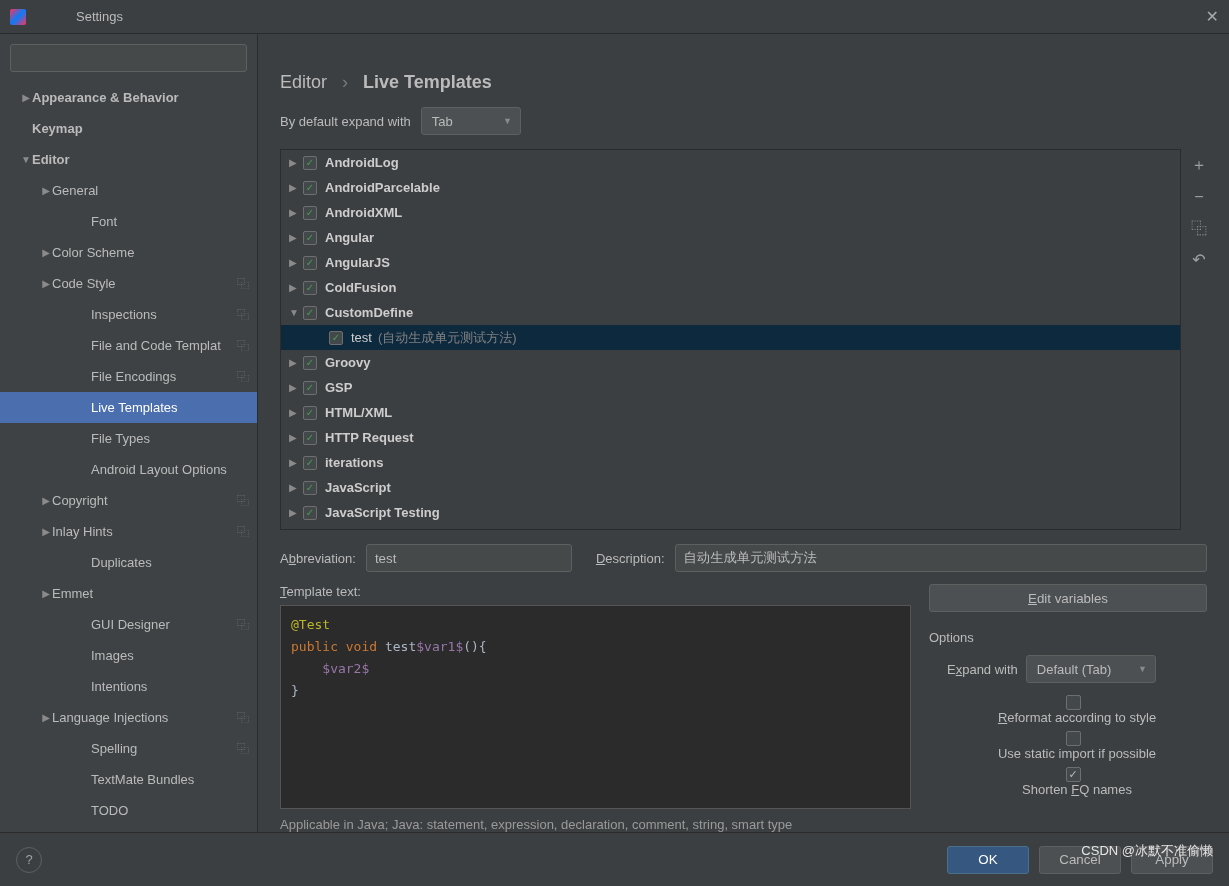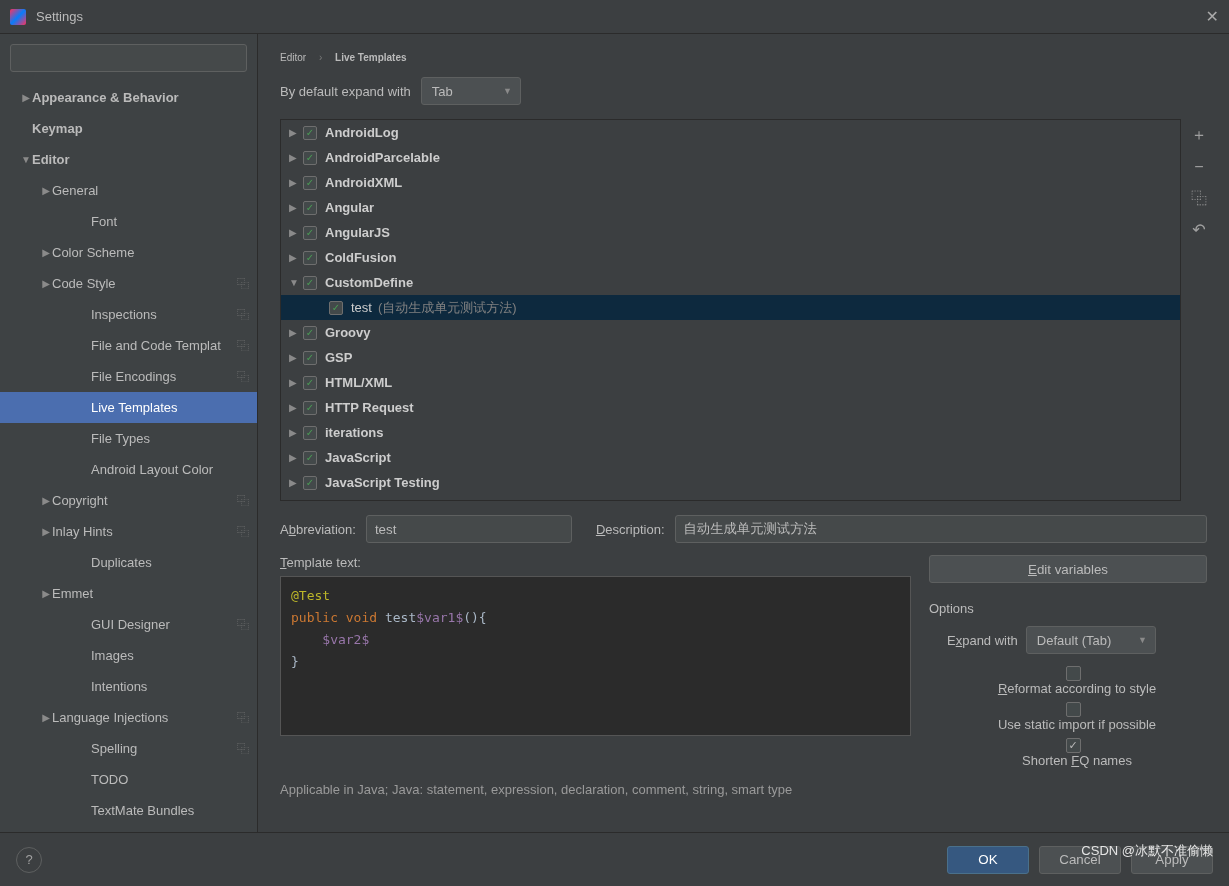--- a/index.html
+++ b/index.html
@@ -14,20 +14,21 @@
   display: flex;
   flex-direction: column;
 }
 .titlebar {
   height: 34px;
   display: flex;
   align-items: center;
   padding: 0 10px;
   background: #3c3f41;
   border-bottom: 1px solid #2b2b2b;
+  gap: 40px;
 }
 .titlebar .app-icon {
   width: 16px; height: 16px;
   margin-right: 10px;
   background: linear-gradient(135deg, #fe315d 0%, #087cfa 50%, #fe315d 100%);
   border-radius: 2px;
 }
 .titlebar .close {
   margin-left: auto;
   color: #a9a9a9;
@@ -101,22 +102,23 @@
 .content {
   flex: 1;
   display: flex;
   flex-direction: column;
   padding: 18px 0 0 0;
   background: #3c3f41;
   overflow: hidden;
 }
 .breadcrumb {
   padding: 0 22px 14px 22px;
-  font-size: 10px;
+  font-size: 18px;
   color: #bbbbbb;
+  margin-top: 20px;
 }
 .breadcrumb .sep { margin: 0 10px; color: #7a7a7a; }
 .breadcrumb .live { font-weight: 600; }
 
 .expand-row {
   display: flex;
   align-items: center;
   padding: 0 35px 14px 22px;
 }
 .expand-row label { margin-right: 10px; }
@@ -213,21 +215,21 @@
 .editor-split {
   display: flex;
   gap: 18px;
 }
 .editor-left { flex: 1; }
 .editor-right { width: 278px; }
 
 .code-editor {
   background: #2b2b2b;
   border: 1px solid #555;
-  height: 160px;
+  height: 204px;
   padding: 8px 10px;
   font-family: "Consolas", monospace;
   font-size: 13px;
   line-height: 1.7;
   white-space: pre;
   color: #a9b7c6;
   overflow: auto;
 }
 .code-editor .kw { color: #cc7832; }
 .code-editor .ann { color: #bbb529; }
@@ -378,21 +380,21 @@
         <div class="tree-item lvl2 selected">
           <span class="arrow"></span>
           <span class="label">Live Templates</span>
         </div>
         <div class="tree-item lvl2">
           <span class="arrow"></span>
           <span class="label">File Types</span>
         </div>
         <div class="tree-item lvl2">
           <span class="arrow"></span>
-          <span class="label">Android Layout Color</span>
+          <span class="label">Android Layout Options</span>
         </div>
         <div class="tree-item lvl1">
           <span class="arrow">▶</span>
           <span class="label">Copyright</span>
           <span class="copy-icon">⿻</span>
         </div>
         <div class="tree-item lvl1">
           <span class="arrow">▶</span>
           <span class="label">Inlay Hints</span>
           <span class="copy-icon">⿻</span>
@@ -423,25 +425,25 @@
           <span class="label">Language Injections</span>
           <span class="copy-icon">⿻</span>
         </div>
         <div class="tree-item lvl2">
           <span class="arrow"></span>
           <span class="label">Spelling</span>
           <span class="copy-icon">⿻</span>
         </div>
         <div class="tree-item lvl2">
           <span class="arrow"></span>
+          <span class="label">TextMate Bundles</span>
+        </div>
+        <div class="tree-item lvl2">
+          <span class="arrow"></span>
           <span class="label">TODO</span>
-        </div>
-        <div class="tree-item lvl2">
-          <span class="arrow"></span>
-          <span class="label">TextMate Bundles</span>
         </div>
       </div>
   </div>
 
   <div class="content">
     <div class="breadcrumb">
       <span>Editor</span>
       <span class="sep">›</span>
       <span class="live">Live Templates</span>
     </div>

